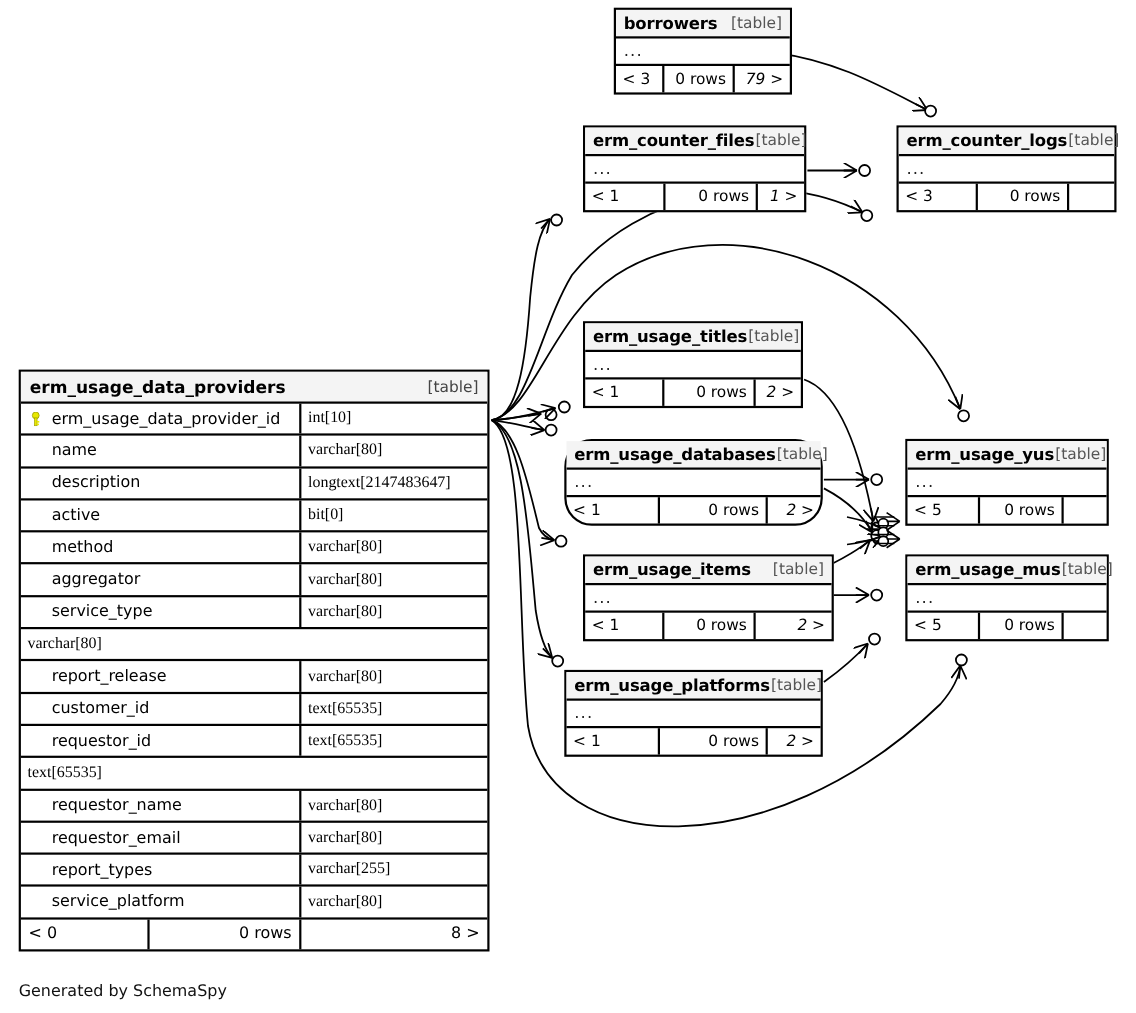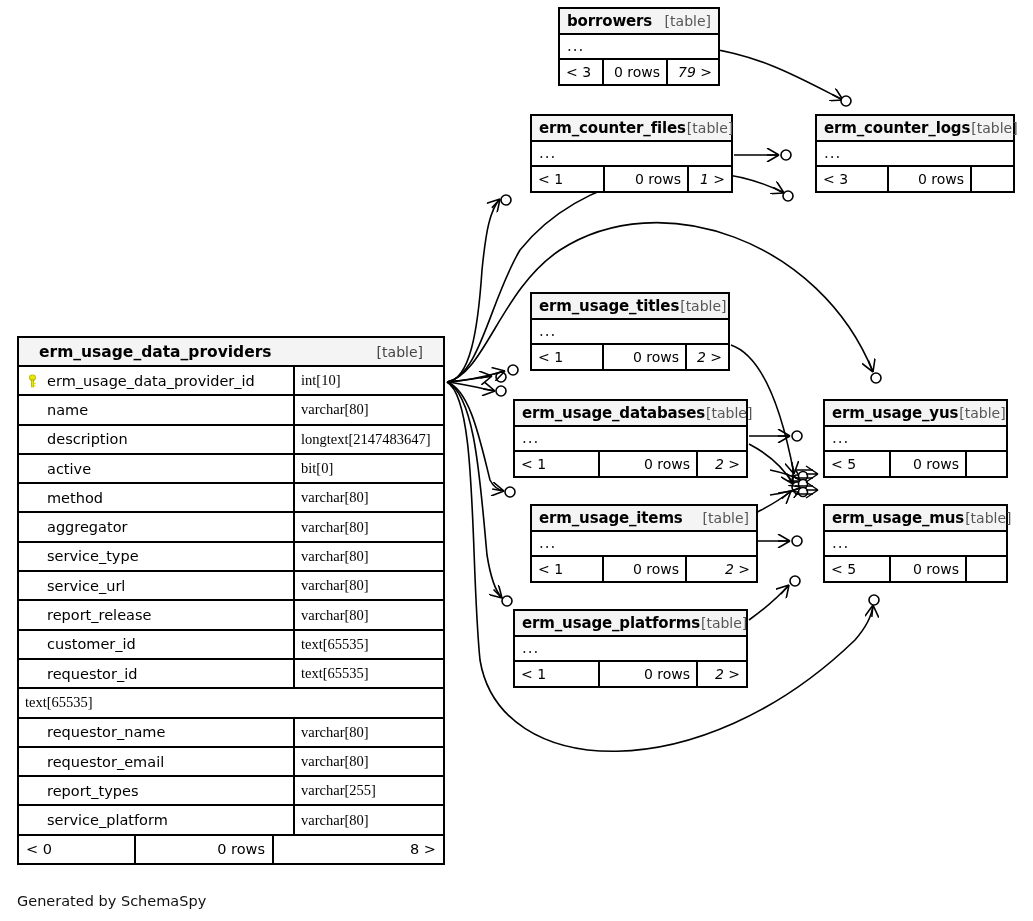--- a/index.html
+++ b/index.html
@@ -95,41 +95,41 @@
     background: #fff;
     box-sizing: border-box;
   }
   #main-table .hdr {
     background: #f4f4f4;
     border-bottom: 2px solid #000;
     height: 29px;
     display: flex;
     align-items: center;
     justify-content: space-between;
-    padding: 0 20px;
+    padding: 0 8px;
     box-sizing: border-box;
   }
   #main-table .hdr .tname {
     font-weight: bold;
     font-size: 15.5px;
   }
   #main-table .hdr .ttype {
     color: #444;
     font-size: 14px;
   }
   #main-table .col-row {
     display: flex;
     height: 29.3px;
     border-bottom: 2px solid #000;
     box-sizing: border-box;
     font-size: 14.5px;
   }
   #main-table .col-row:last-of-type { }
   #main-table .cname {
-    width: 276px;
+    width: 255px;
     display: flex;
     align-items: center;
     border-right: 2px solid #000;
     box-sizing: border-box;
     padding-left: 8px;
     position: relative;
   }
   #main-table .cname .lbl { padding-left: 20px; }
   #main-table .cname.pk .lbl { padding-left: 20px; }
   #main-table .ctype {
@@ -298,23 +298,20 @@
           </div>
           <div class="ctype">varchar[80]</div>
         </div>
         <div class="col-row">
           <div class="cname">
             <span class="lbl">service_type</span>
           </div>
           <div class="ctype">varchar[80]</div>
         </div>
         <div class="col-row">
-          <div class="cname">
-            <span class="lbl">service_url</span>
-          </div>
           <div class="ctype">varchar[80]</div>
         </div>
         <div class="col-row">
           <div class="cname">
             <span class="lbl">report_release</span>
           </div>
           <div class="ctype">varchar[80]</div>
         </div>
         <div class="col-row">
           <div class="cname">
@@ -405,21 +402,21 @@
           <span class="tname">erm_usage_titles</span>
           <span class="ttype">[table]</span>
         </div>
         <div class="ellip">...</div>
         <div class="foot">
           <div class="f1" style="width: 72px;">&lt; 1</div>
           <div class="f2" style="width: 83px;">0 rows</div>
           <div class="f3" style="flex: 1 1 0%;">2 &gt;</div>
         </div>
       </div>
-      <div class="tbl" style="left: 513px; top: 399px; width: 235px;">
+      <div class="tbl" style="left: 513px; top: 399px; width: 235px; border-radius: 25px;">
         <div class="hdr">
           <span class="tname">erm_usage_databases</span>
           <span class="ttype">[table]</span>
         </div>
         <div class="ellip">...</div>
         <div class="foot">
           <div class="f1" style="width: 85px;">&lt; 1</div>
           <div class="f2" style="width: 98px;">0 rows</div>
           <div class="f3" style="flex: 1 1 0%;">2 &gt;</div>
         </div>

